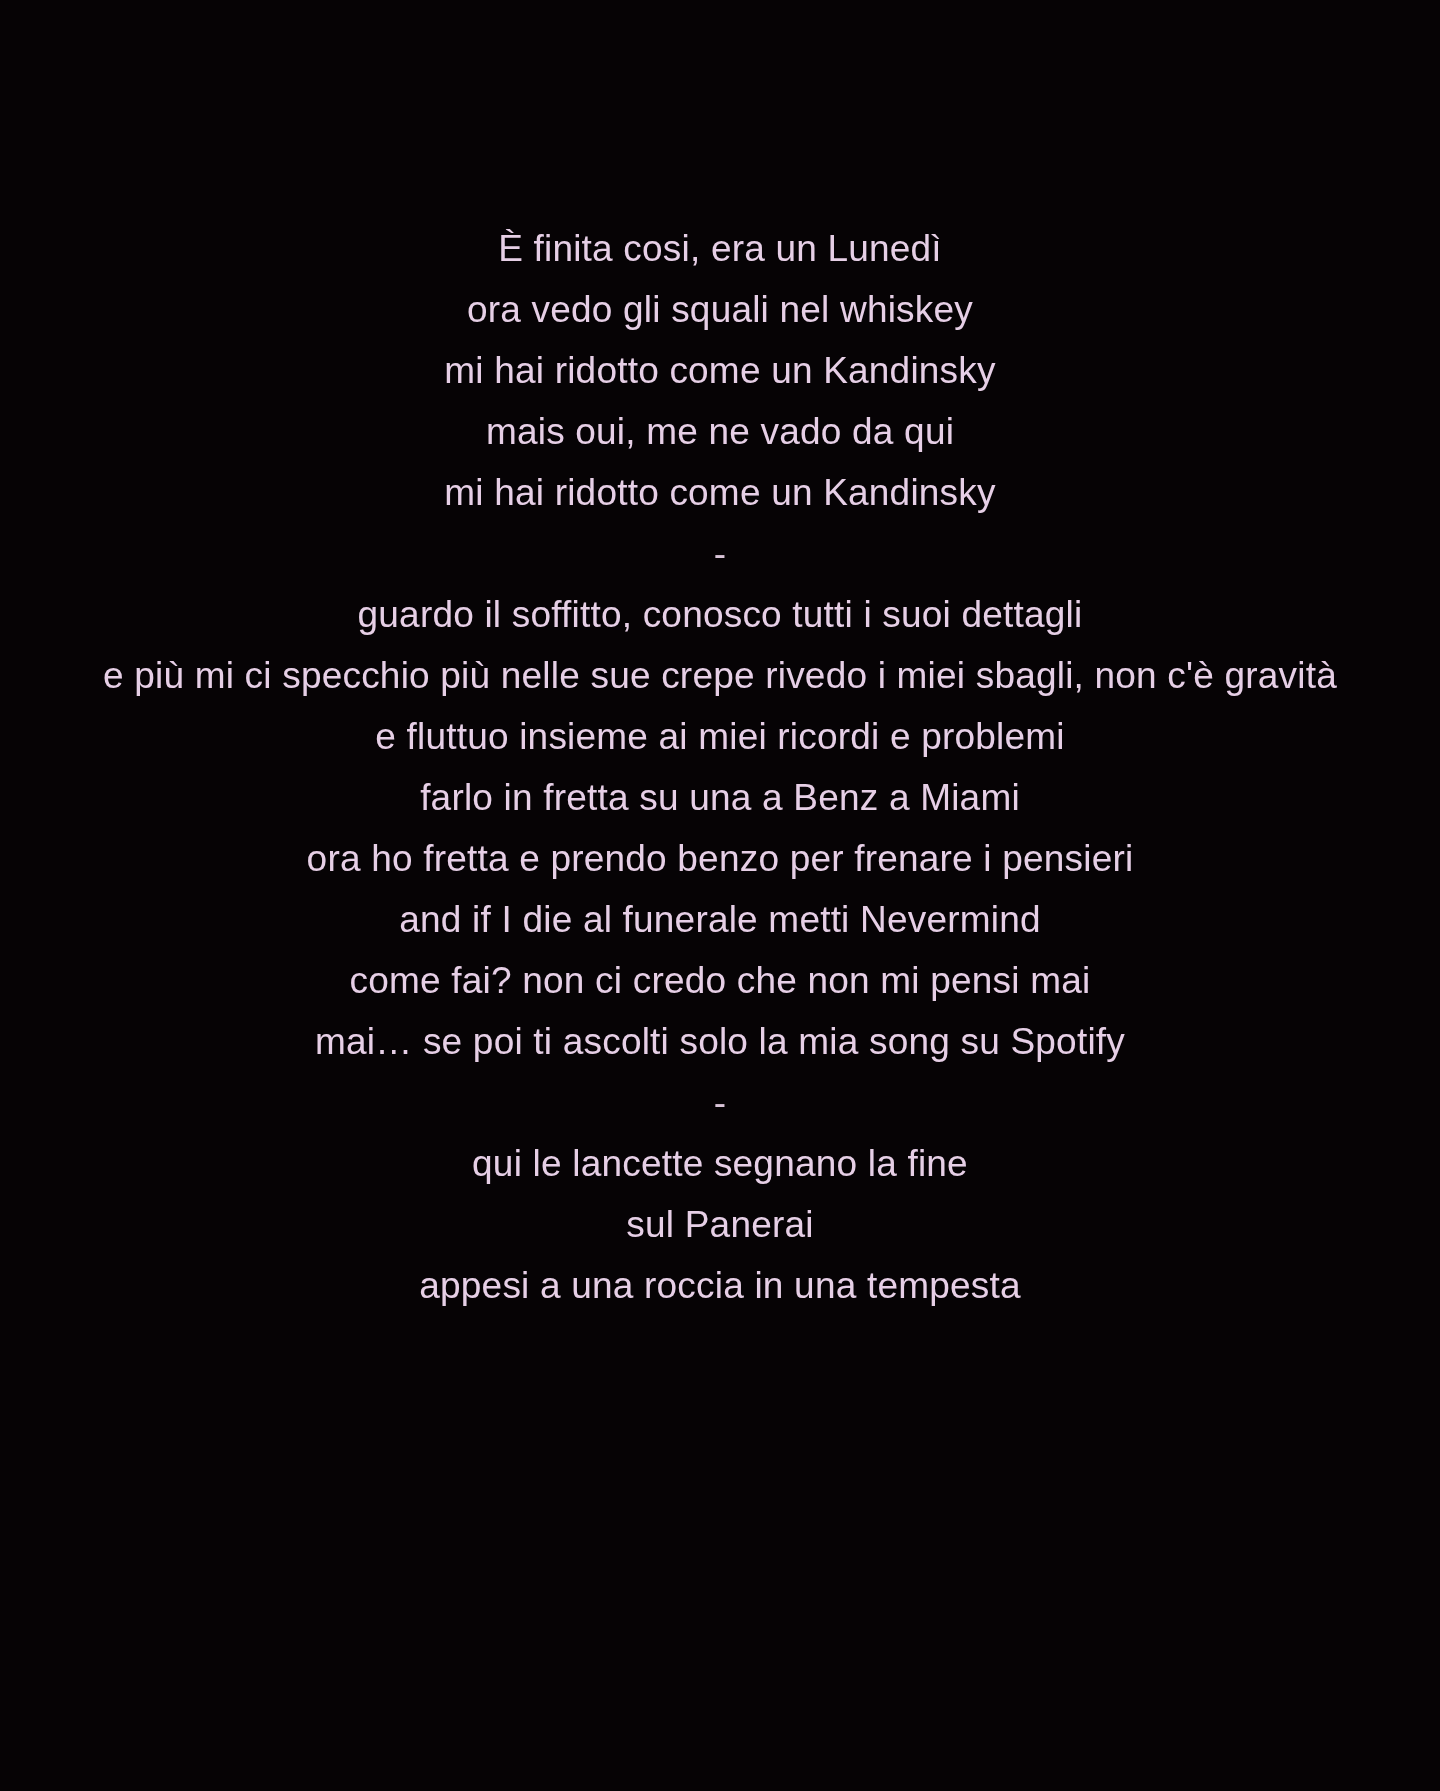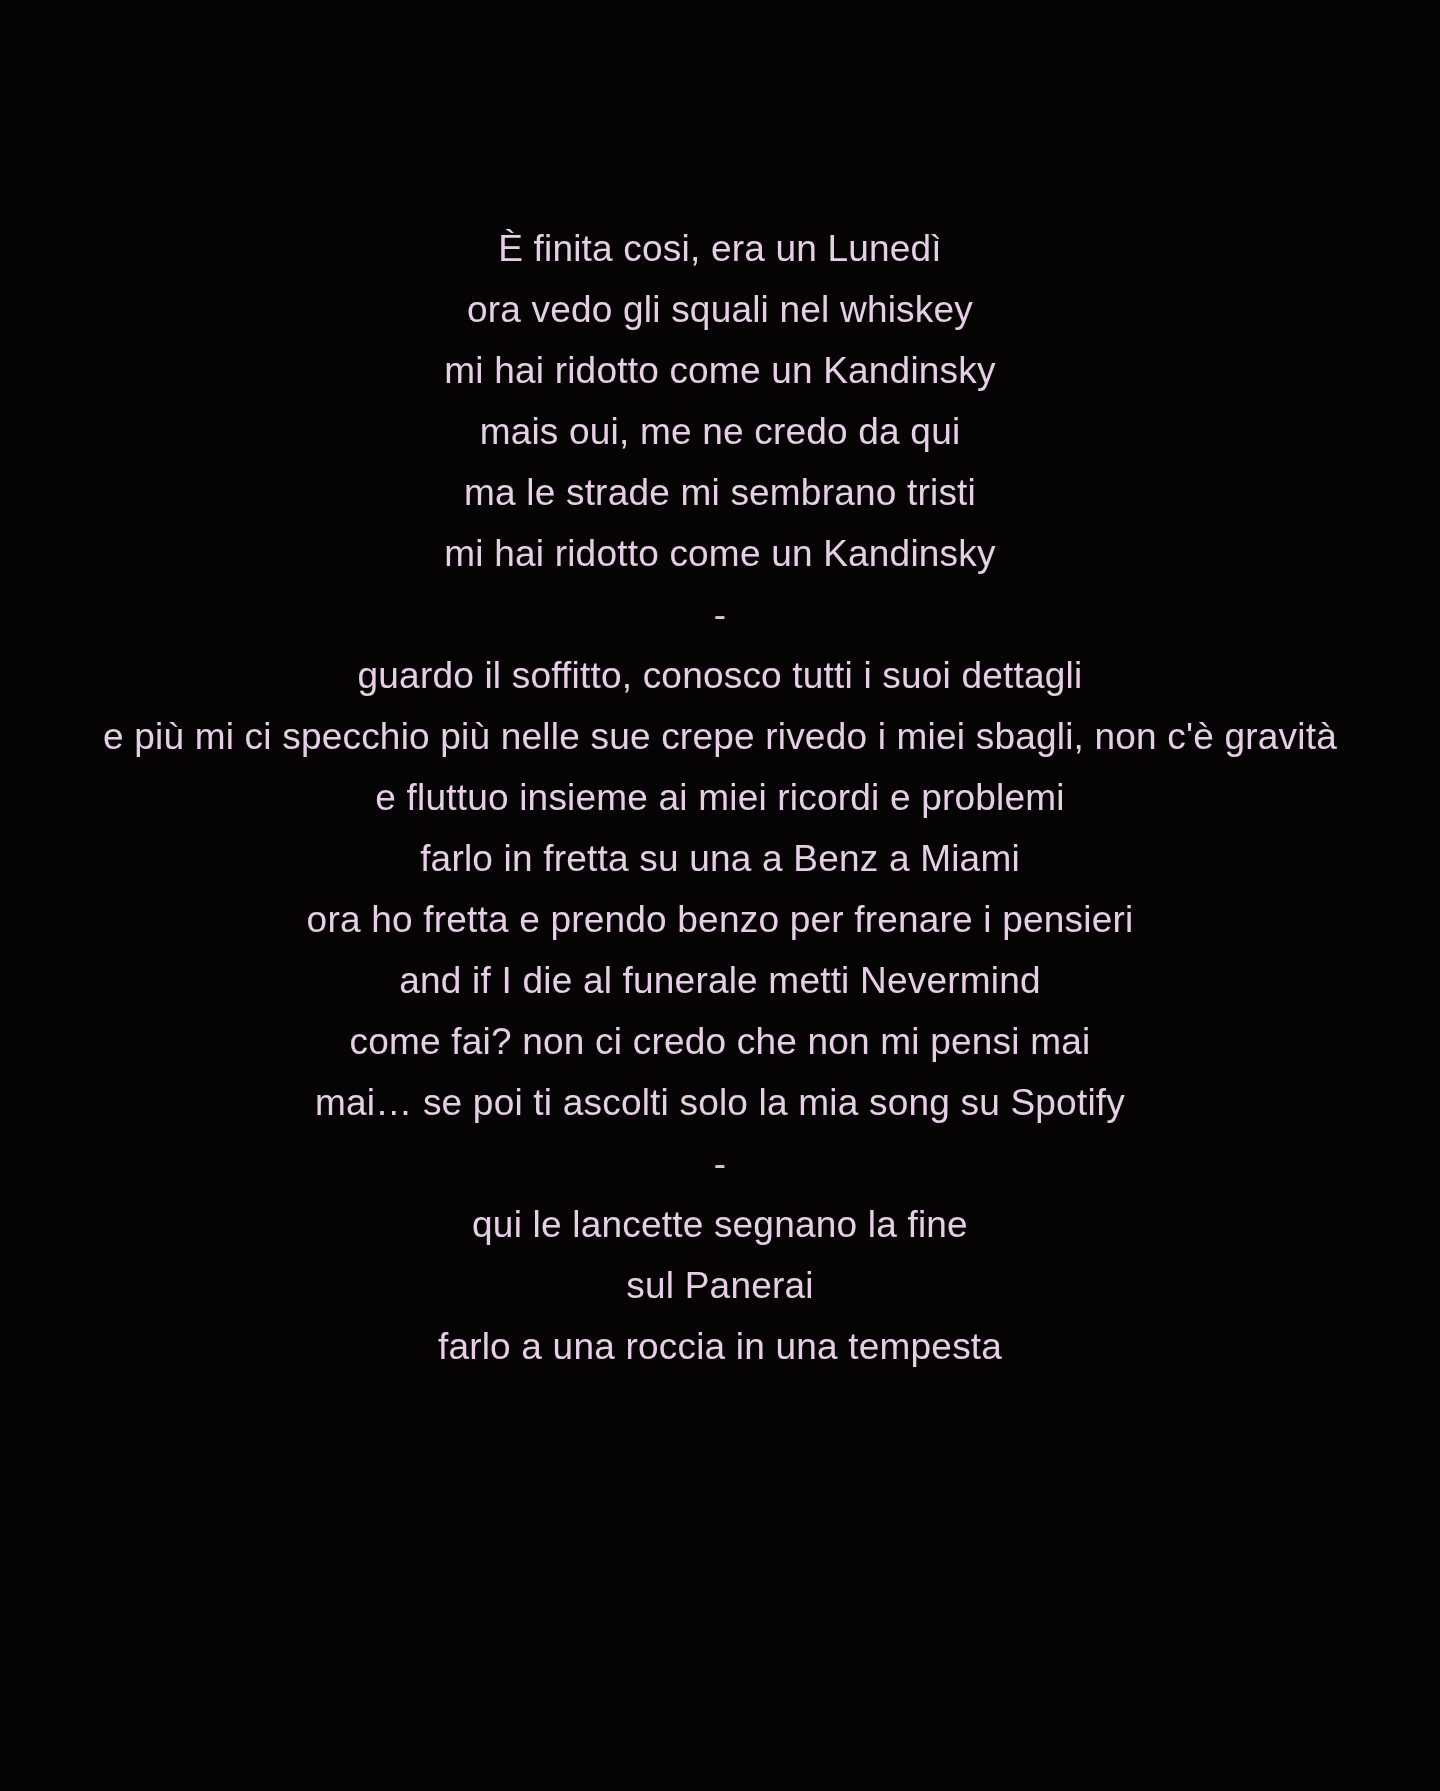--- a/index.html
+++ b/index.html
@@ -43,30 +43,29 @@
   }
 </style>
 </head>
 <body>
 
 <div class="stage" style="background: rgb(6, 3, 5);">
   <div class="lyrics" style="color: rgb(230, 207, 230);">
     <span class="line">È finita cosi, era un Lunedì</span>
     <span class="line">ora vedo gli squali nel whiskey</span>
     <span class="line">mi hai ridotto come un Kandinsky</span>
-    <span class="line">mais oui, me ne credo da qui</span>
-    <span class="line">ma le strade mi sembrano tristi</span>
+    <span class="line">mais oui, me ne vado da qui</span>
     <span class="line">mi hai ridotto come un Kandinsky</span>
     <span class="line sep">-</span>
     <span class="line">guardo il soffitto, conosco tutti i suoi dettagli</span>
     <span class="line">e più mi ci specchio più nelle sue crepe rivedo i miei sbagli, non c'è gravità</span>
     <span class="line">e fluttuo insieme ai miei ricordi e problemi</span>
     <span class="line">farlo in fretta su una a Benz a Miami</span>
     <span class="line">ora ho fretta e prendo benzo per frenare i pensieri</span>
     <span class="line">and if I die al funerale metti Nevermind</span>
     <span class="line">come fai? non ci credo che non mi pensi mai</span>
     <span class="line">mai… se poi ti ascolti solo la mia song su Spotify</span>
     <span class="line sep">-</span>
     <span class="line">qui le lancette segnano la fine</span>
     <span class="line">sul Panerai</span>
-    <span class="line">farlo a una roccia in una tempesta</span>
+    <span class="line">appesi a una roccia in una tempesta</span>
   </div>
 </div>
 
 </body></html>

